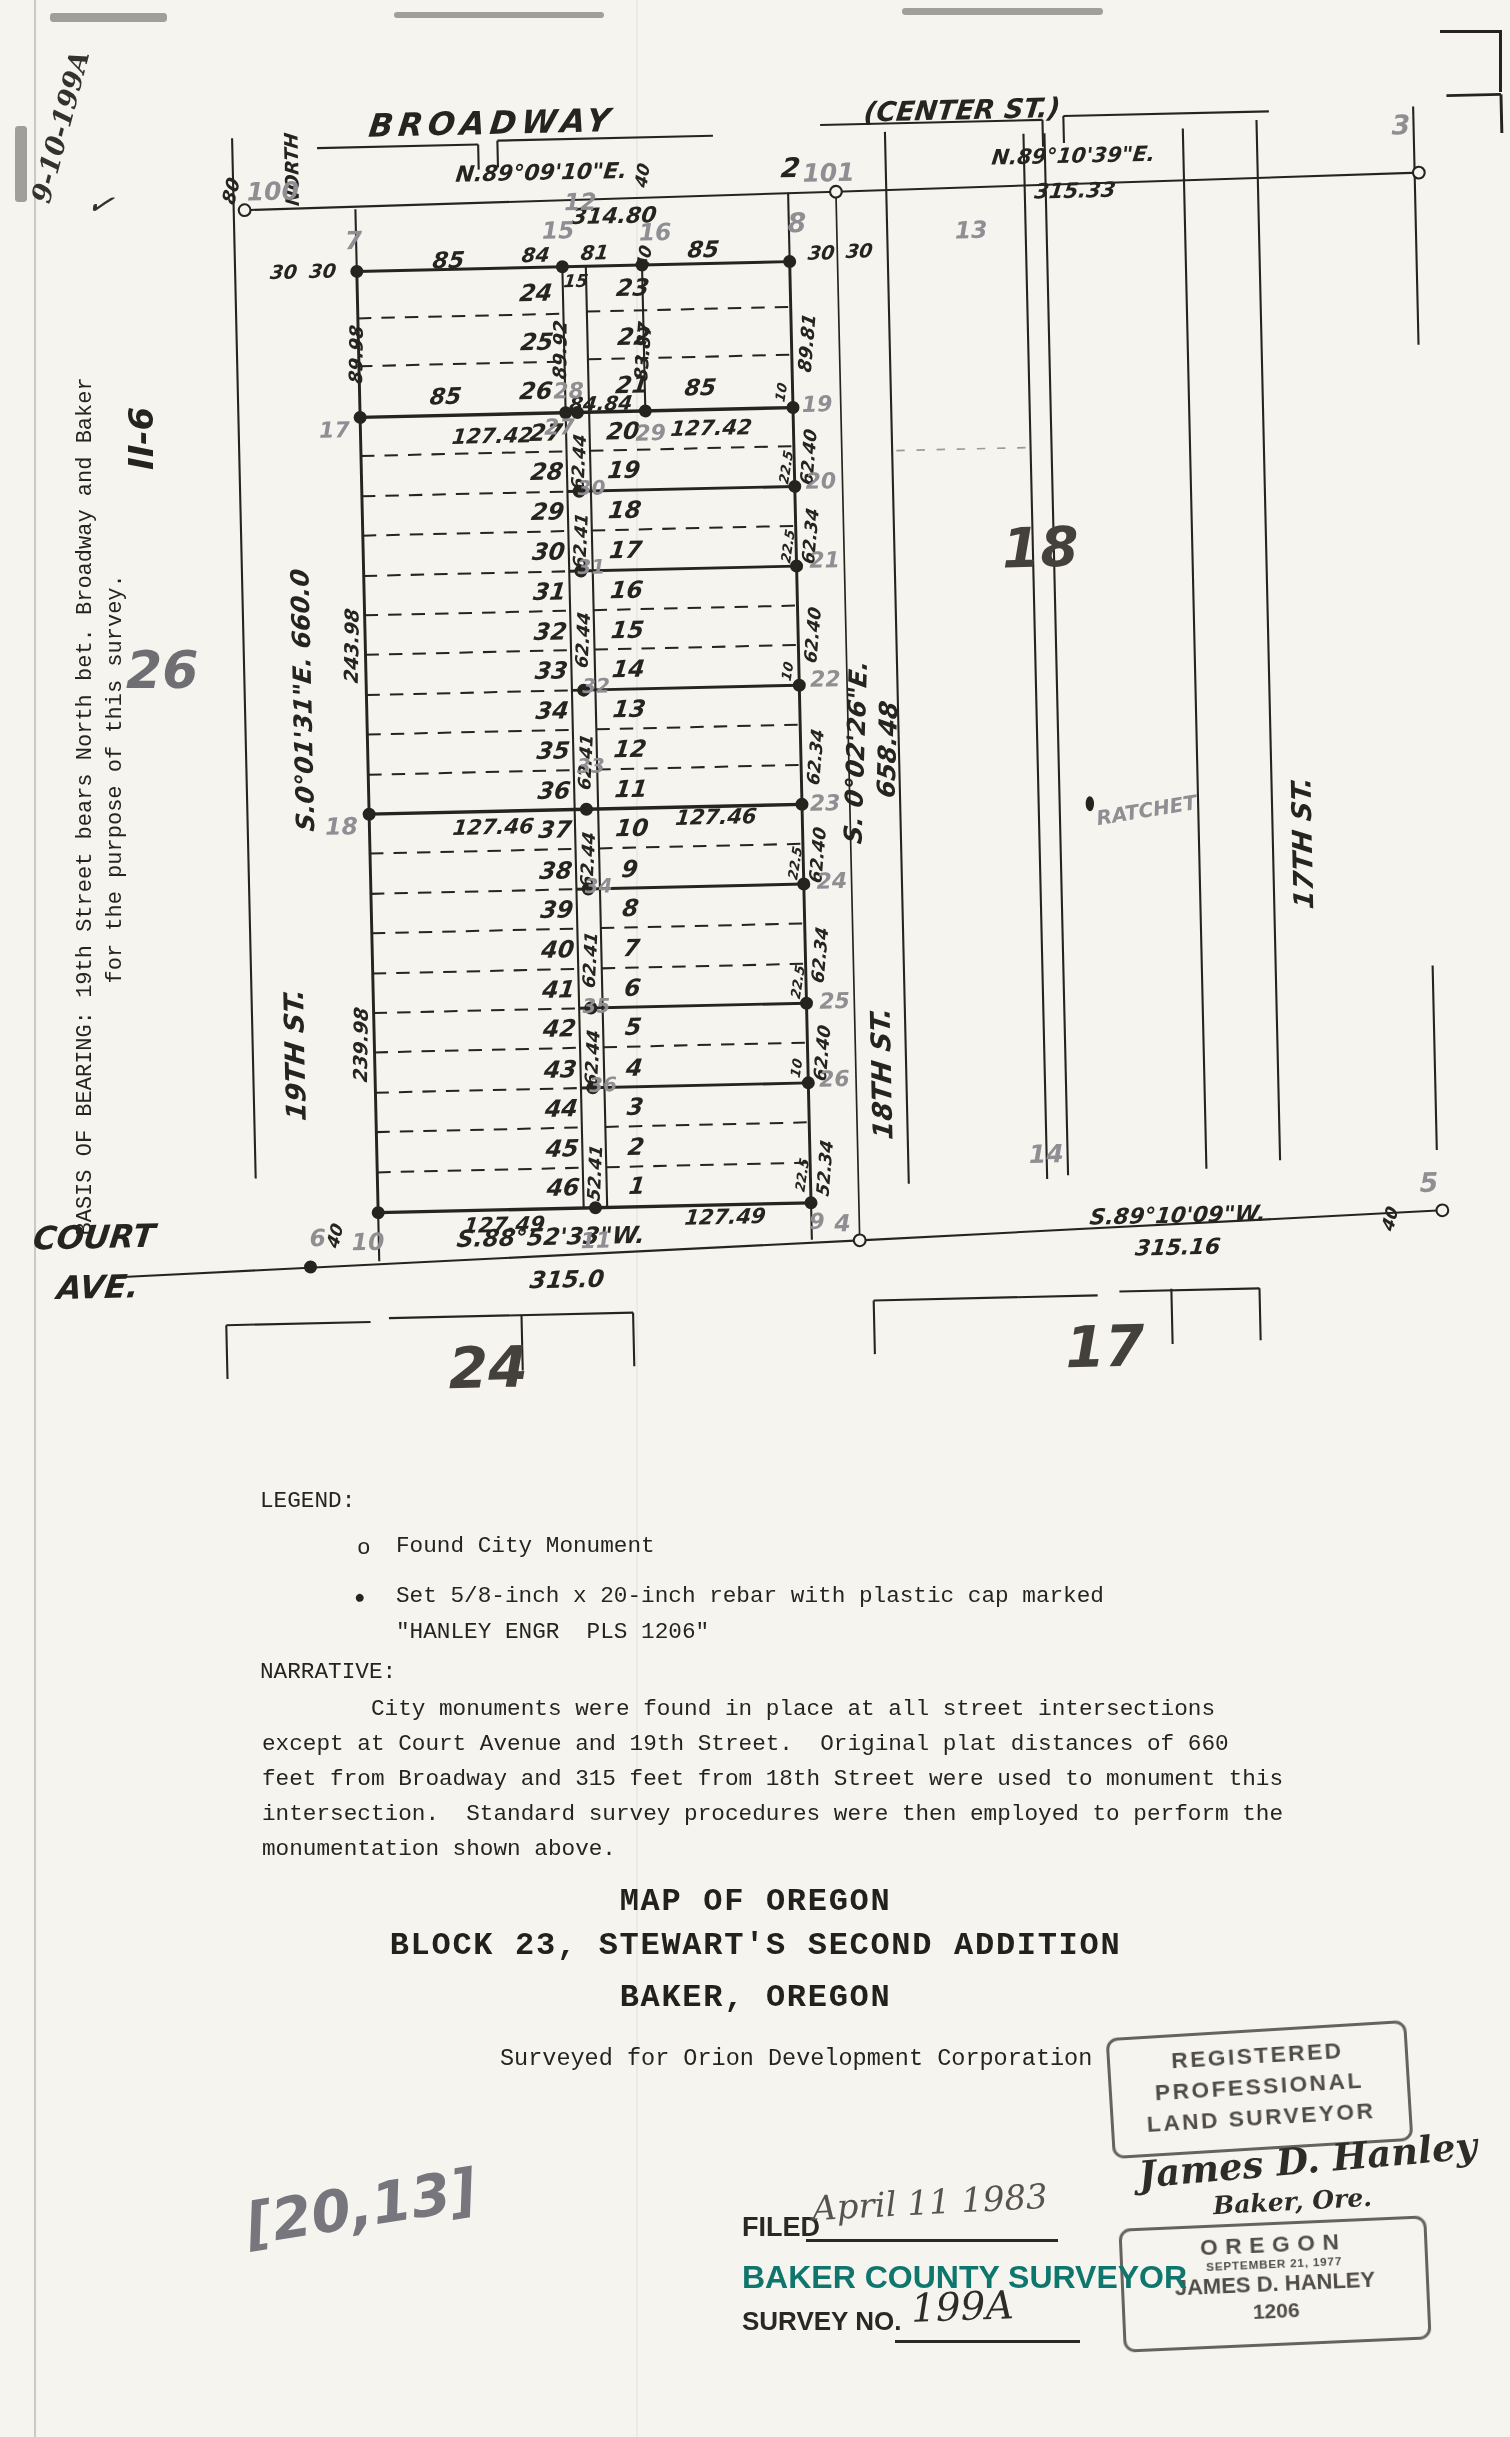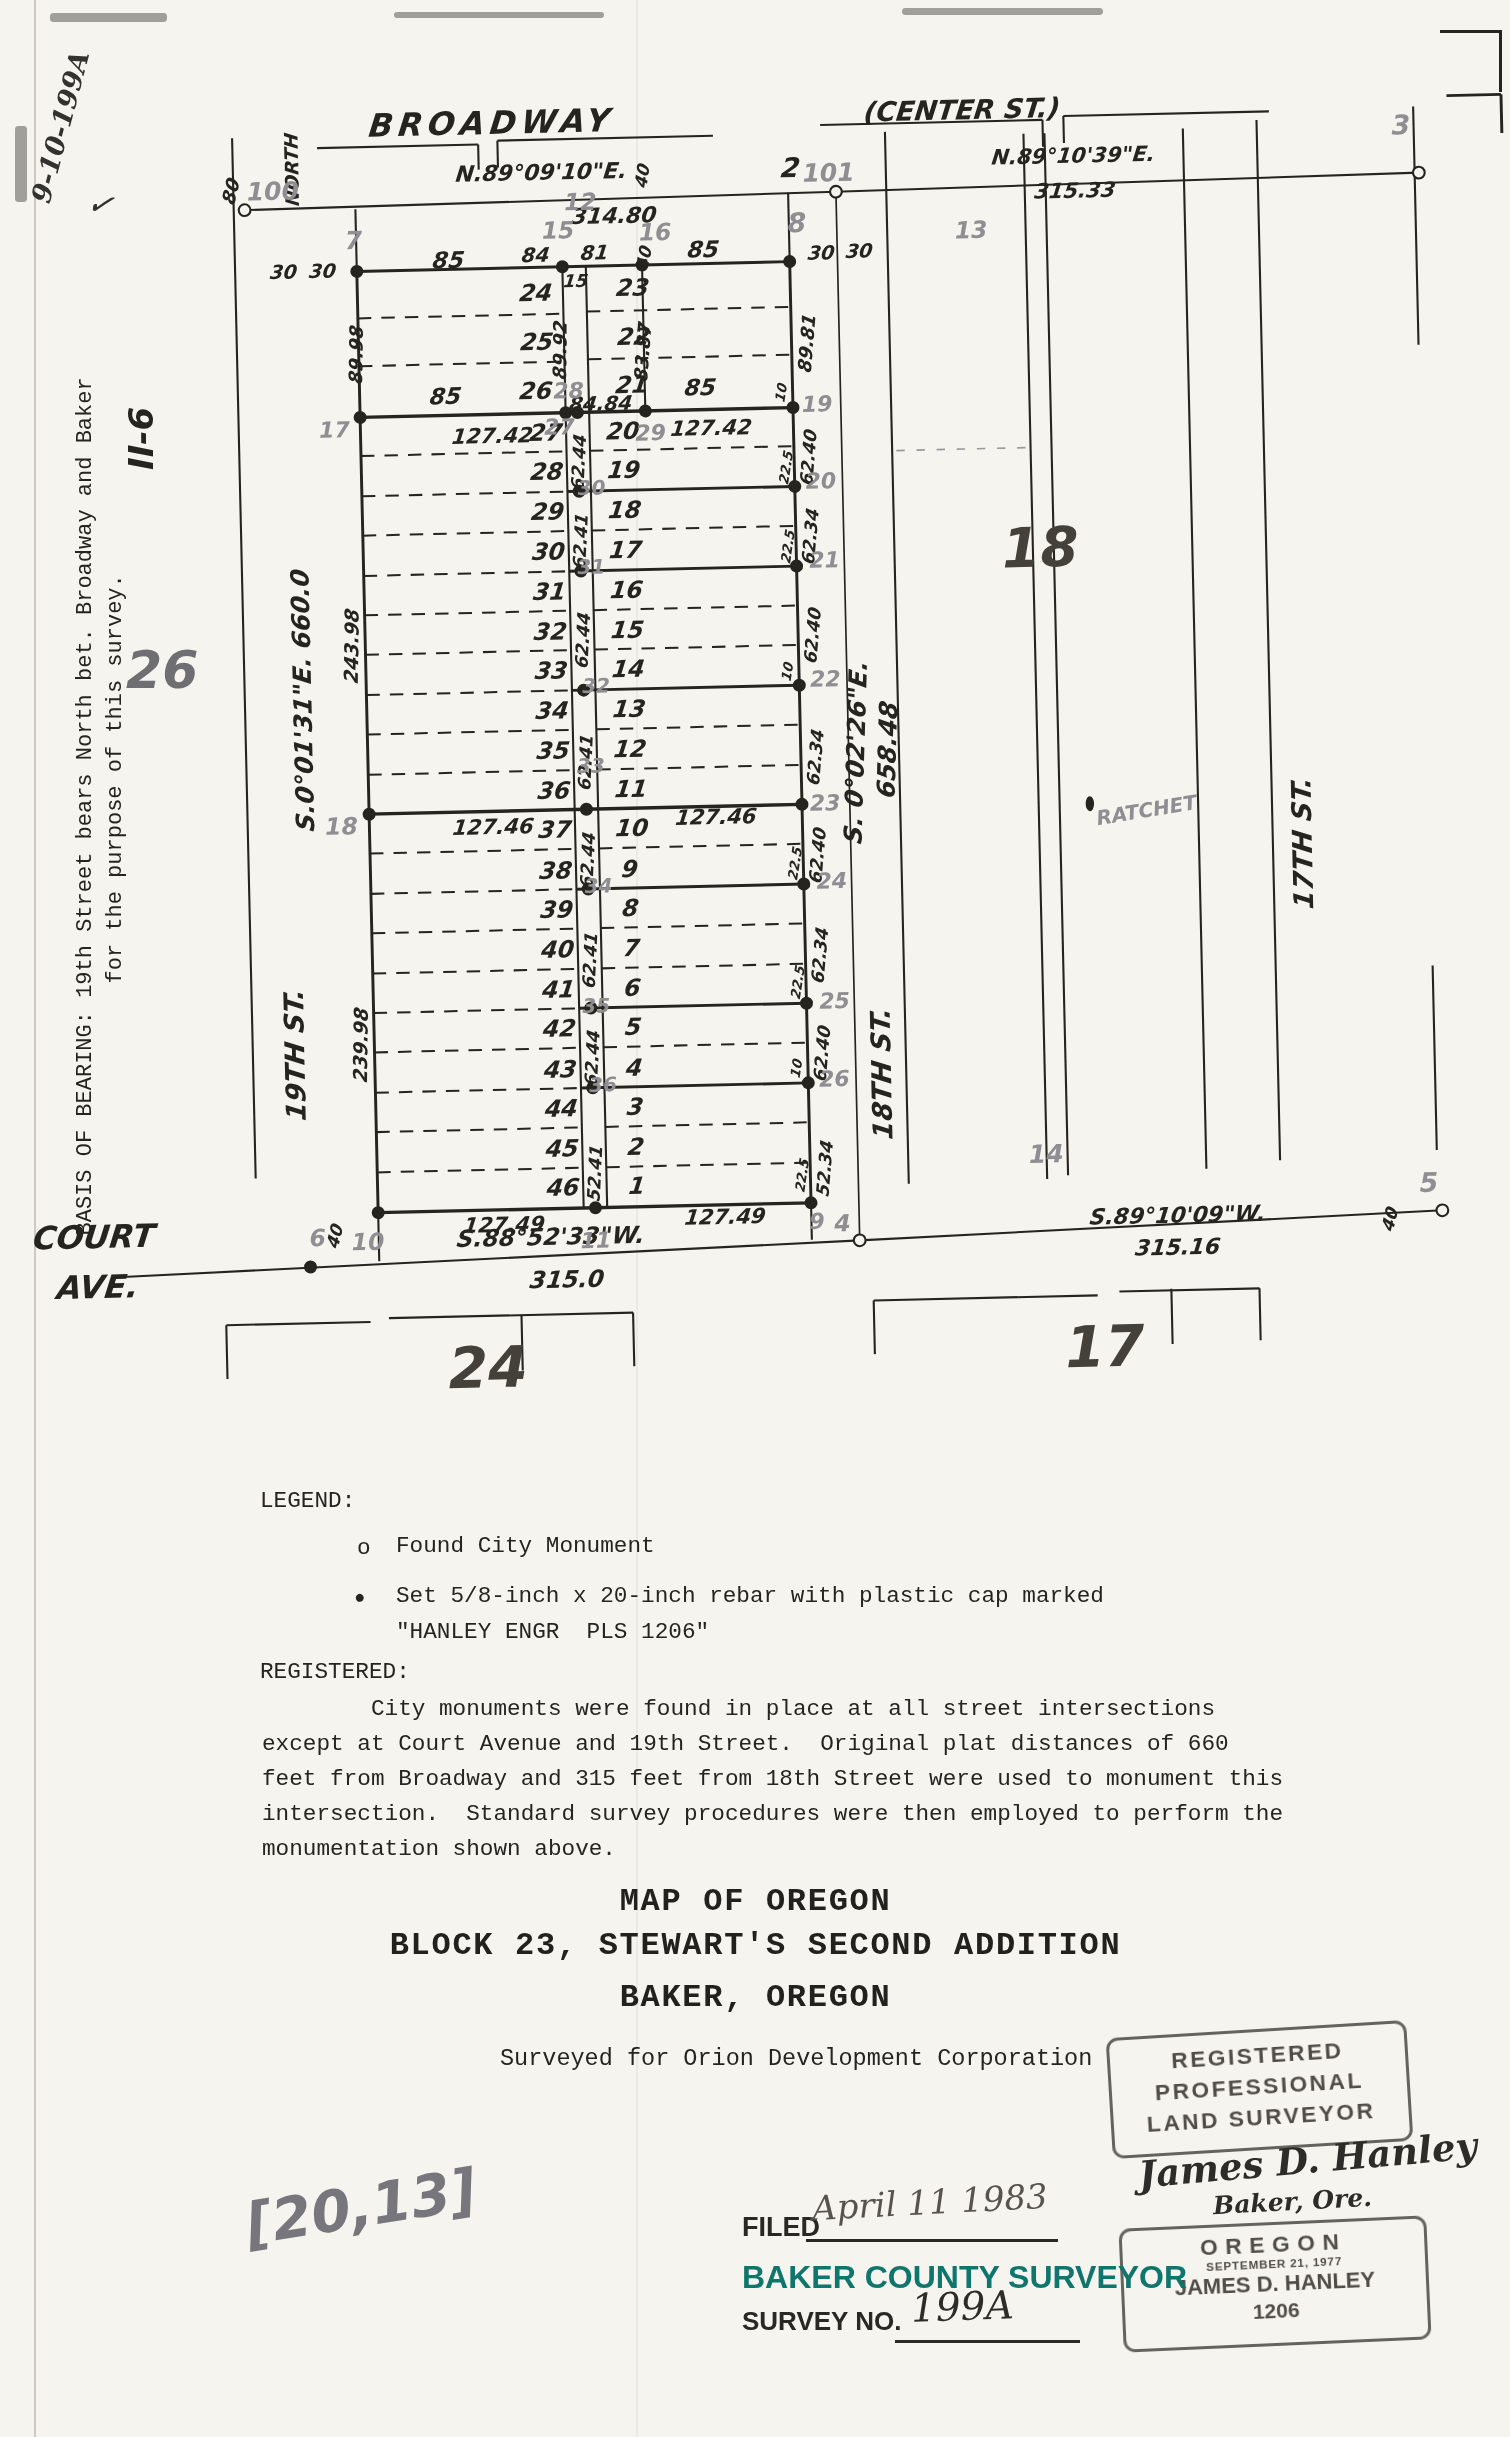--- a/index.html
+++ b/index.html
@@ -339,21 +339,21 @@
       </div>
   </div>
 
   <div class="type" style="left:260px;top:1484px;">LEGEND:</div>
   <div class="type" style="left:357px;top:1531px;">o</div>
   <div class="type" style="left:396px;top:1529px;">Found City Monument</div>
   <div class="type" style="left:354px;top:1581px;font-size:18.5px;">●</div>
   <div class="type" style="left:396px;top:1579px;">Set 5/8-inch x 20-inch rebar with plastic cap marked</div>
   <div class="type" style="left:396px;top:1615px;">"HANLEY ENGR  PLS 1206"</div>
 
-  <div class="type" style="left:260px;top:1655px;">REGISTERED:</div>
+  <div class="type" style="left:260px;top:1655px;">NARRATIVE:</div>
   <div class="type" style="left:262px;top:1692px;width:1175px;">        City monuments were found in place at all street intersections
 except at Court Avenue and 19th Street.  Original plat distances of 660
 feet from Broadway and 315 feet from 18th Street were used to monument this
 intersection.  Standard survey procedures were then employed to perform the
 monumentation shown above.</div>
 
   <div class="abs title-line" style="left:361px;top:1883px;width:789px;text-align:center;font-size:32px;">MAP OF OREGON</div>
   <div class="abs title-line" style="left:361px;top:1927px;width:789px;text-align:center;font-size:32px;">BLOCK 23, STEWART'S SECOND ADDITION</div>
   <div class="abs title-line" style="left:361px;top:1979px;width:789px;text-align:center;font-size:32px;">BAKER, OREGON</div>
   <div class="type" style="left:500px;top:2041px;font-size:23.5px;text-align:right;">Surveyed for Orion Development Corporation</div>

